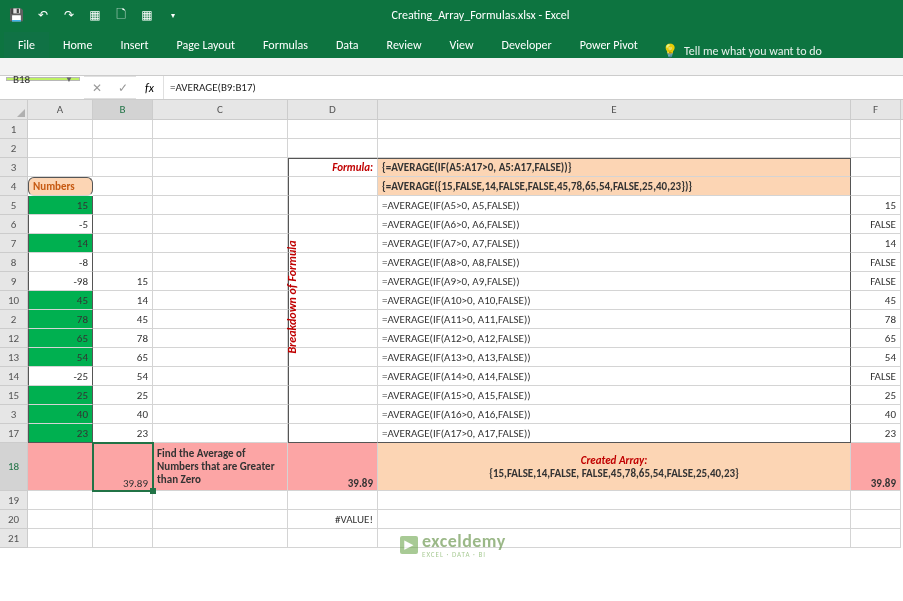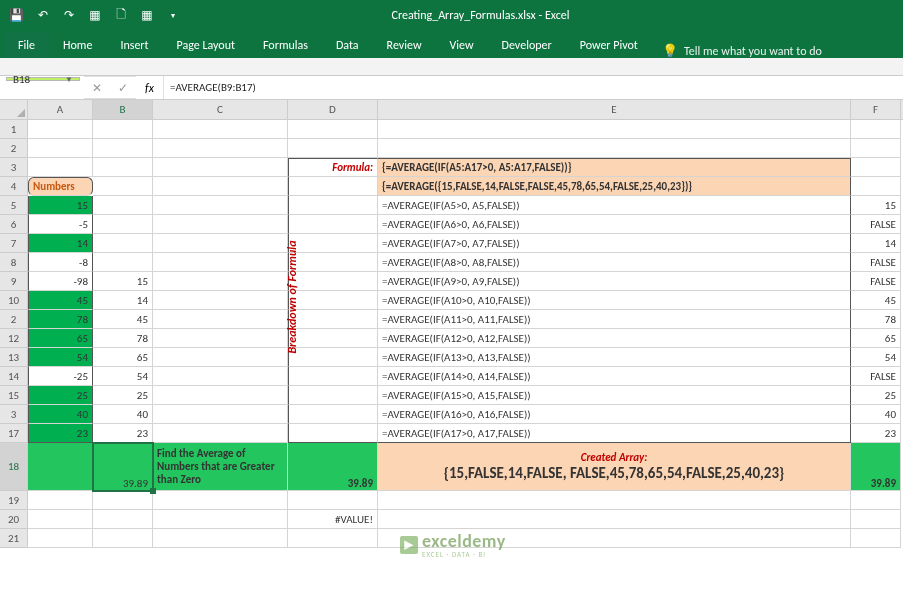--- a/index.html
+++ b/index.html
@@ -46,21 +46,21 @@
 .cell { border-right:1px solid #d4d4d4; border-bottom:1px solid #d4d4d4; font-size:11px; padding:0 4px; display:flex; align-items:center; overflow:hidden; white-space:nowrap; }
 .cell.right { justify-content:flex-end; }
 .cell.center { justify-content:center; }
 
 
 .wA{width:65px;} .wB{width:60px;} .wC{width:135px;} .wD{width:90px;} .wE{width:473px;} .wF{width:50px;}
 
 
 .fill-peach { background:#fcd5b4; }
 .fill-green { background:#00b050; }
-.fill-greyblue { background:#22c55e; }
+.fill-greyblue { background:#fca5a5; }
 .box-top { border-top:1.5px solid #555; }
 .box-bottom { border-bottom:1.5px solid #555; }
 .box-left { border-left:1.5px solid #555; }
 .box-right { border-right:1.5px solid #555; }
 
 
 .vlabel { position:absolute; transform: rotate(-90deg); transform-origin: center; font-weight:bold; font-style:italic; color:#c00000; font-size:12px; white-space:nowrap; }
 
 
 .sel { outline:2px solid #217346; outline-offset:-1px; position:absolute; pointer-events:none; z-index:5; }
@@ -301,21 +301,21 @@
       </div>
 
     <div class="row tall">
       <div class="rh active">18</div>
       <div class="cell wA fill-greyblue"></div>
       <div class="cell wB right fill-greyblue" style="align-items:flex-end;">39.89</div>
       <div class="cell wC fill-greyblue fbold" style="white-space:normal;line-height:1.2;">Find the Average of Numbers that are Greater than Zero</div>
       <div class="cell wD right fill-greyblue fbold" style="align-items:flex-end;">39.89</div>
       <div class="cell wE fill-peach center" style="flex-direction:column; justify-content:center;">
         <div class="fred">Created Array:</div>
-        <div class="fbold" style="font-size:15px;">{15,FALSE,14,FALSE, FALSE,45,78,65,54,FALSE,25,40,23}</div>
+        <div class="fbold" style="font-size:11px;">{15,FALSE,14,FALSE, FALSE,45,78,65,54,FALSE,25,40,23}</div>
       </div>
       <div class="cell wF right fill-greyblue fbold" style="align-items:flex-end;">39.89</div>
     </div>
 
     <div class="row">
         <div class="rh">19</div>
         <div class="cell wA"></div>
         <div class="cell wB"></div>
         <div class="cell wC"></div>
         <div class="cell wD"></div>

